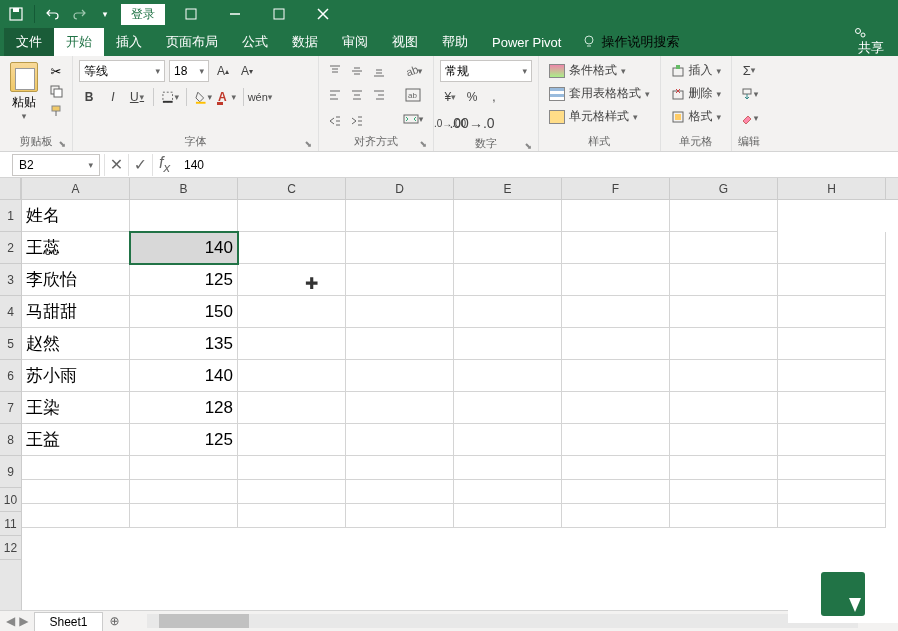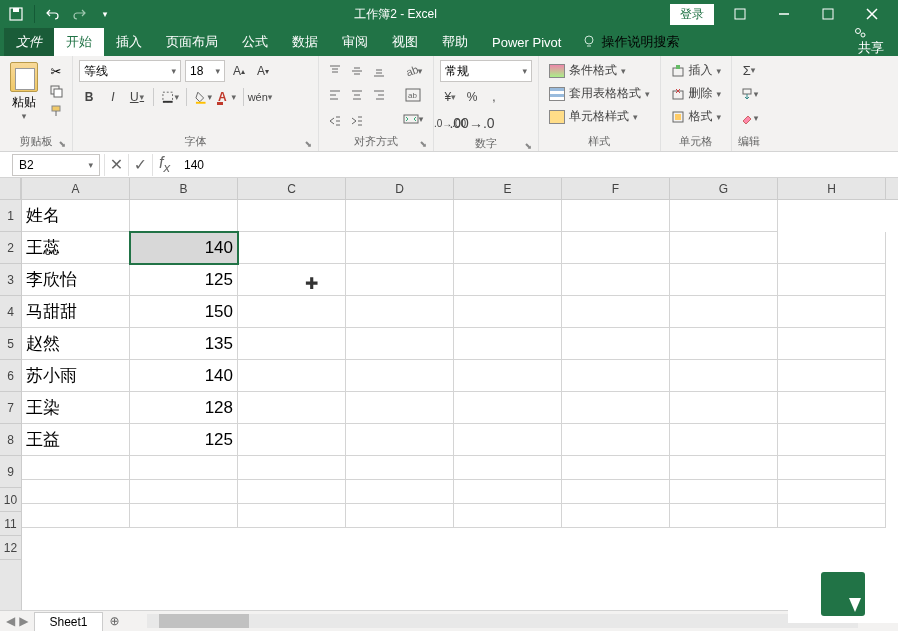--- a/index.html
+++ b/index.html
@@ -9,42 +9,42 @@
 .titlebar .qat { display: flex; align-items: center; padding: 0 4px; gap: 2px; }
 .titlebar .qat-btn { width: 24px; height: 24px; display: flex; align-items: center; justify-content: center; cursor: pointer; }
 .titlebar .qat-sep { width: 1px; height: 18px; background: #145a36; margin: 0 4px; }
 .titlebar .title-text { flex: 1; text-align: center; }
 .titlebar .win-controls { display: flex; align-items: center; gap: 8px; padding-right: 8px; }
 .titlebar .login-btn { background: #fff; color: #217346; padding: 2px 10px; font-size: 12px; }
 .titlebar .wc-btn { width: 36px; height: 24px; display: flex; align-items: center; justify-content: center; cursor: pointer; }
 
 .menubar { height: 28px; background: #217346; display: flex; align-items: center; color: #fff; font-size: 13px; padding-left: 4px; }
 .menubar .tab { padding: 5px 12px; cursor: pointer; }
-.menubar .tab.file { background: #1a5c38; font-style: italic; }
+.menubar .tab.file { background: #1a5c38; }
 .menubar .tab.active { background: #fff; color: #217346; }
 .menubar .spacer { flex: 1; }
 .menubar .tellme { display: flex; align-items: center; gap: 6px; padding: 0 10px; color: #000000; }
 .menubar .share { padding: 5px 14px; }
 
 .ribbon { height: 96px; background: #f3f2f1; border-bottom: 1px solid #d4d4d4; display: flex; }
 .ribbon-group { border-right: 1px solid #e1e1e1; padding: 4px 6px 2px; display: flex; flex-direction: column; position: relative; }
 .ribbon-group .gbody { flex: 1; display: flex; align-items: flex-start; gap: 4px; }
 .ribbon-group .glabel { text-align: center; font-size: 11px; color: #666; padding-top: 2px; position: relative; }
 .ribbon-group .glabel .launcher { position: absolute; right: 0; bottom: 0; font-size: 9px; color: #888; cursor: pointer; }
 
 .clipboard-main { display: flex; flex-direction: column; align-items: center; padding: 2px 4px; cursor: pointer; }
 .clipboard-main .paste-ico { width: 28px; height: 30px; background: linear-gradient(#f8d999,#f0c968); border: 1px solid #b89a4a; border-radius: 2px; position: relative; }
 .clipboard-main .paste-ico::before { content: ''; position: absolute; top: 5px; left: 4px; width: 18px; height: 20px; background: #fff; border: 1px solid #999; }
 .clipboard-side { display: flex; flex-direction: column; gap: 2px; padding-top: 2px; }
 .clipboard-side .sbtn { width: 20px; height: 18px; display: flex; align-items: center; justify-content: center; cursor: pointer; font-size: 13px; }
 
 .font-col { display: flex; flex-direction: column; gap: 4px; }
 .font-row { display: flex; align-items: center; gap: 4px; }
 .font-sel { border: 1px solid #c8c6c4; background: #fff; height: 22px; font-size: 12px; padding: 0 4px; display: flex; align-items: center; justify-content: space-between; cursor: pointer; }
-.font-sel.name { width: 102px; gap: 7px; }
+.font-sel.name { width: 86px; gap: 7px; }
 .font-sel.size { width: 40px; }
 .mini-btn { width: 20px; height: 22px; display: flex; align-items: center; justify-content: center; cursor: pointer; font-size: 12px; color: #444; border: 1px solid transparent; }
 .mini-btn.bold { font-weight: bold; }
 .mini-btn.italic { font-style: italic; }
 .mini-btn.underline { text-decoration: underline; }
 
 .align-grid { display: grid; grid-template-columns: repeat(3, 20px); grid-template-rows: repeat(2, 22px); gap: 2px; }
 .align-cell { display: flex; align-items: center; justify-content: center; cursor: pointer; }
 .align-extra { display: flex; flex-direction: column; gap: 2px; margin-left: 6px; }
 
@@ -127,21 +127,20 @@
     </div>
     <div class="qat-btn">
       <svg width="14" height="12" viewBox="0 0 14 12">
           <path d="M10 2 L13 5 L10 8 M13 5 H5 A3 3 0 0 0 5 11" fill="none" stroke="#9fc7b0" stroke-width="1.2"></path>
         </svg>
     </div>
     <div class="qat-btn">
         <span style="color:#fff;font-size:9px">▾</span>
       </div>
   </div>
-  <div class="title-text">工作簿2 - Excel</div>
   <div class="win-controls">
     <div class="login-btn">登录</div>
     <div class="wc-btn">
       <svg width="14" height="14" viewBox="0 0 14 14">
           <rect x="2" y="2" width="10" height="10" fill="none" stroke="#fff"></rect>
         </svg>
     </div>
     <div class="wc-btn">
       <svg width="12" height="12" viewBox="0 0 12 12">
           <line x1="1" y1="6" x2="11" y2="6" stroke="#fff" stroke-width="1.5"></line>

